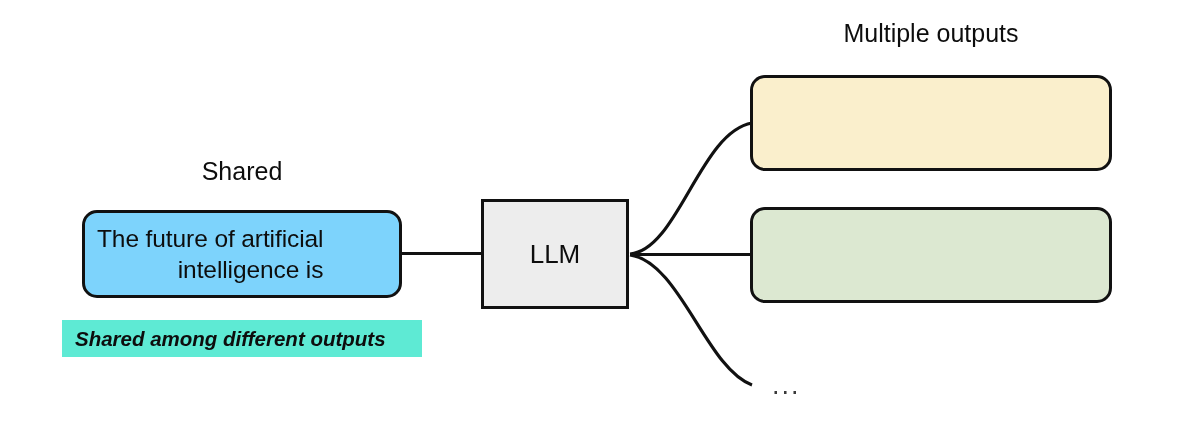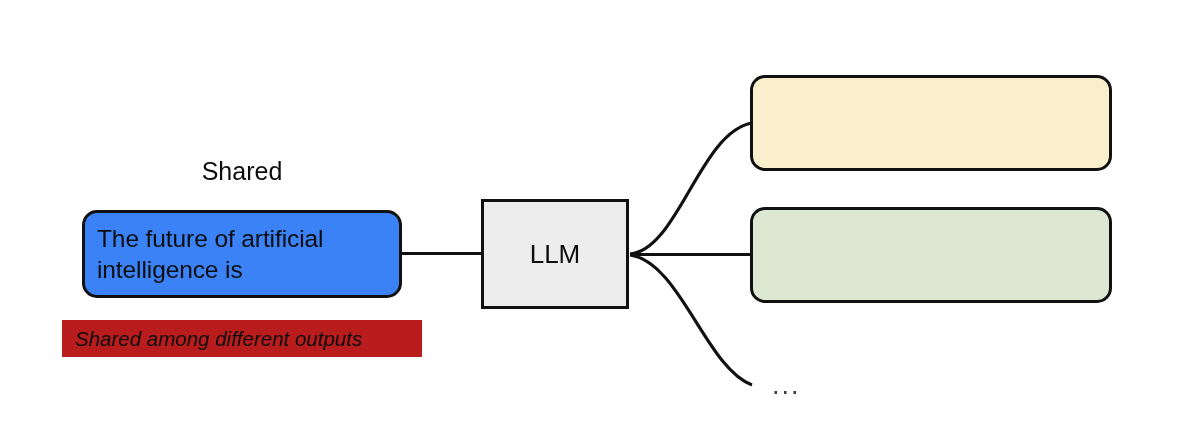--- a/index.html
+++ b/index.html
@@ -154,29 +154,30 @@
 
     <line x1="401" y1="253.5" x2="482" y2="253.5"></line>
 
     <path d="M 630 254 C 678 250, 700 132, 752 123"></path>
 
     <line x1="630" y1="254.5" x2="752" y2="254.5"></line>
 
     <path d="M 630 255 C 680 262, 706 368, 752 385"></path>
   </svg>
 
+  <div class="caption" id="multiple-outputs-label">Multiple outputs</div>
 
   <div class="caption" id="prompt-label">Shared</div>
 
-  <div class="node node-rounded" id="prompt-box" style="background:#3b82f6;">
+  <div class="node node-rounded" id="prompt-box" style="background:#7dd3fc;text-align:right;">
     <div id="prompt-text">The future of artificial
 intelligence is</div>
   </div>
 
-  <div id="shared-note" style="background:#b91c1c;">
+  <div id="shared-note" style="background:#5eead4;font-weight:bold;">
     <span id="shared-note-text">Shared among different outputs</span>
   </div>
 
   <div class="node node-square" id="llm-box" style="background:#EDEDED;">
     <span id="llm-label">LLM</span>
   </div>
 
   <div class="node node-rounded" id="output-box-1" style="background:#FAEFCC;">
     <span class="output-text"></span>
   </div>

